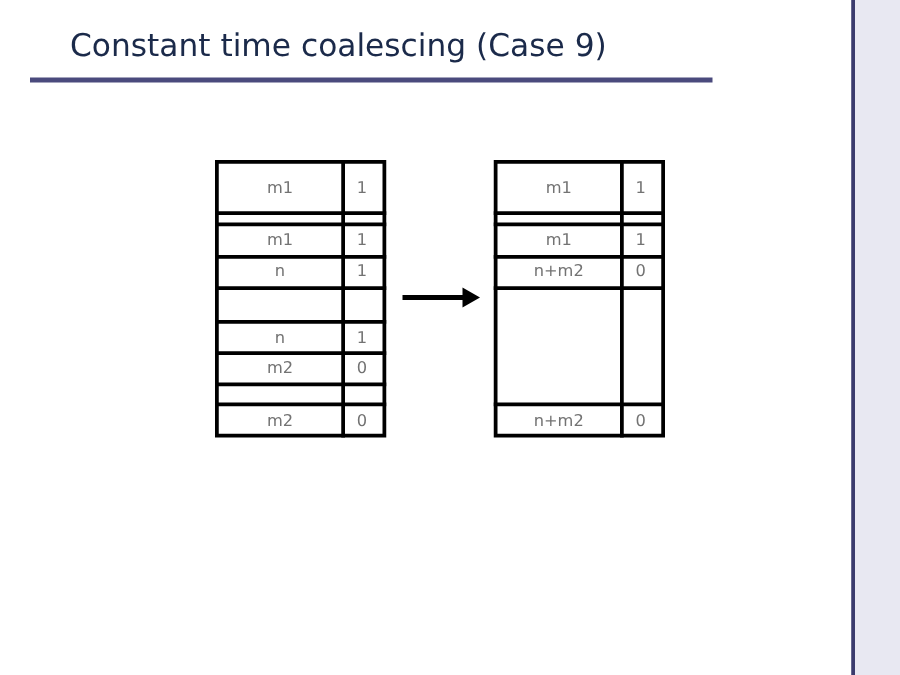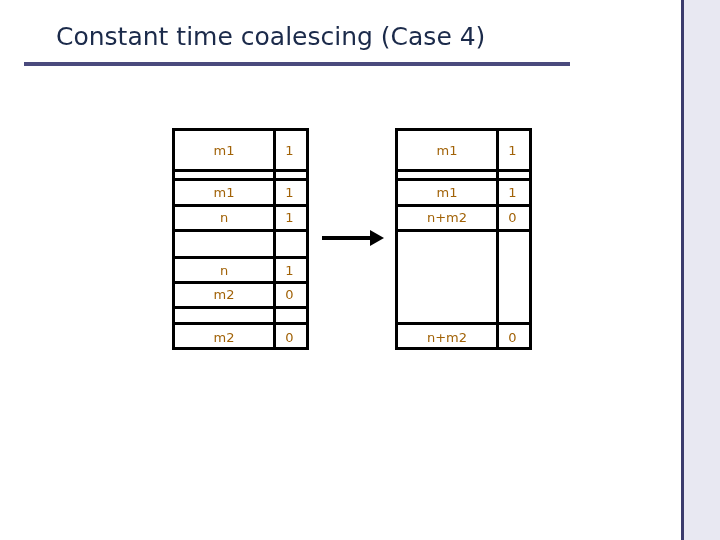--- a/index.html
+++ b/index.html
@@ -54,21 +54,21 @@
     box-sizing: border-box;
     border: 3px solid #000000;
     background: #ffffff;
   }
   .row {
     position: absolute;
     box-sizing: border-box;
     display: flex;
     align-items: center;
     font-size: 13px;
-    color: #a16207;
+    color: #737373;
   }
   .row .lbl {
     box-sizing: border-box;
     text-align: center;
     display: flex;
     align-items: center;
     justify-content: center;
     height: 100%;
   }
   .hline {
@@ -109,21 +109,21 @@
     border-top: 8px solid transparent;
     border-bottom: 8px solid transparent;
     border-left: 14px solid #000000;
   }
 </style>
 </head>
 <body>
 
 <div class="right-band"></div>
 
-<div class="page-title">Constant time coalescing (Case 4)</div>
+<div class="page-title">Constant time coalescing (Case 9)</div>
 <div class="title-rule"></div>
 
 <div class="diagram">
 
   <div class="gray" style="left:175px; top:229px; width:131px; height:27px;"></div>
 
   <div class="block" style="left:172px; top:128px; width:137px; height:222px;"></div>
 
   <div class="vline" style="left:273px; top:128px; height:222px;"></div>
 

